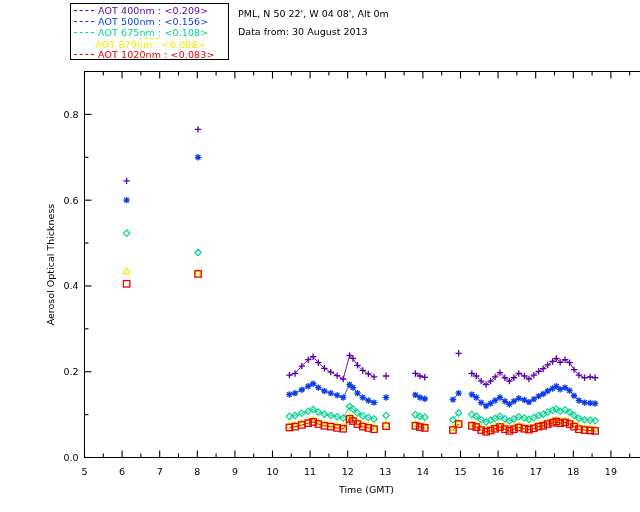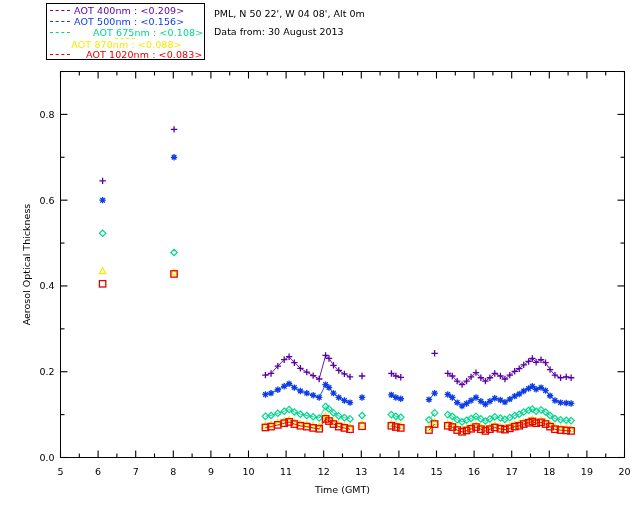--- a/index.html
+++ b/index.html
@@ -1,21 +1,21 @@
 <!DOCTYPE html>
 <html><head>
 <meta charset="utf-8">
 <style>
   html,body{margin:0;padding:0;}
   body{
     width:640px;height:512px;background:#ffffff;
     font-family:"DejaVu Sans", sans-serif;
     overflow:hidden;position:relative;
   }
-  #root{position:absolute;inset:0;}
+  #root{position:absolute;inset:0;margin-left:24px;}
 
   
   .legend-box{
     position:absolute;left:46px;top:3px;width:159px;height:57px;
     border:1px solid #000;box-sizing:border-box;background:#fff;
     padding:1px 0 0 2px;
   }
   .legend-row{
     display:flex;align-items:center;height:11px;line-height:11px;
     font-size:9.5px;white-space:nowrap;
@@ -51,29 +51,29 @@
 
   <div class="legend-box" id="legend-box">
       <div class="legend-row" style="color: rgb(90, 0, 165);">
         <span class="legend-dash"></span>
         <span class="legend-txt">AOT  400nm : &lt;0.209&gt;</span>
       </div>
       <div class="legend-row" style="color: rgb(11, 60, 232);">
         <span class="legend-dash"></span>
         <span class="legend-txt">AOT  500nm : &lt;0.156&gt;</span>
       </div>
-      <div class="legend-row" style="color: rgb(0, 214, 143); gap: 19px;">
+      <div class="legend-row" style="color: rgb(0, 214, 143);">
         <span class="legend-dash"></span>
         <span class="legend-txt">AOT  675nm : &lt;0.108&gt;</span>
       </div>
       <div class="legend-row" style="color: rgb(242, 234, 0); flex-direction: column;">
         <span class="legend-dash"></span>
         <span class="legend-txt">AOT  870nm : &lt;0.088&gt;</span>
       </div>
-      <div class="legend-row" style="color: rgb(230, 0, 0); gap: 12px;">
+      <div class="legend-row" style="color: rgb(230, 0, 0);">
         <span class="legend-dash"></span>
         <span class="legend-txt">AOT 1020nm : &lt;0.083&gt;</span>
       </div>
     </div>
 
   <div class="head-line" id="title-1">PML, N 50 22', W 04 08', Alt 0m</div>
   <div class="head-line" id="title-2">Data from: 30 August 2013</div>
 
   <div class="plot-frame"></div>
 

